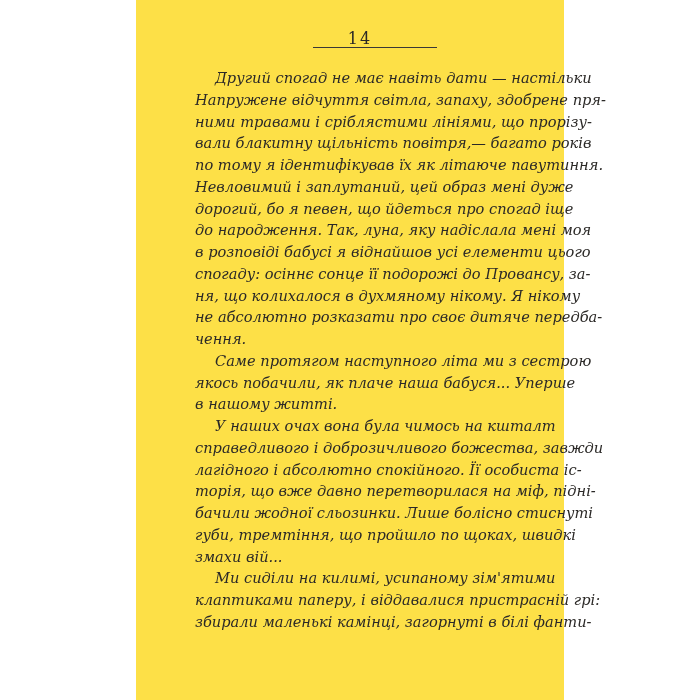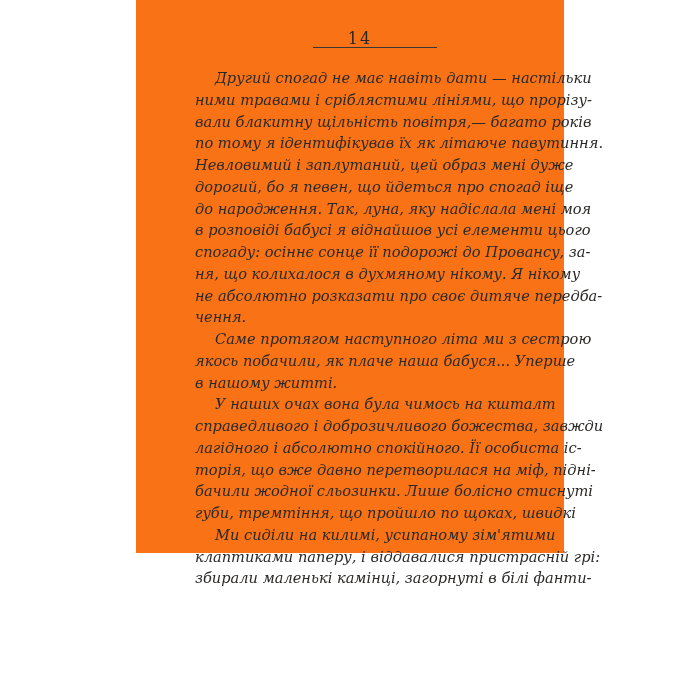--- a/index.html
+++ b/index.html
@@ -4,22 +4,22 @@
   <style>
     html, body { margin: 0; padding: 0; }
     body {
       width: 700px; height: 700px; overflow: hidden;
       background: #ffffff;
       position: relative;
       font-family: "DejaVu Serif", "Liberation Serif", serif;
     }
     .page {
       position: absolute;
-      left: 136px; top: 0; width: 428px; height: 553px;
-      background: #f97316;
+      left: 136px; top: 0; width: 428px; height: 700px;
+      background: #fde047;
     }
     .page-number {
       position: absolute;
       left: 0; width: 100%;
       top: 29px;
       text-align: center;
       font-size: 16px;
       letter-spacing: 2px;
       color: #2a2826;
       padding-left: 20px;
@@ -52,37 +52,39 @@
     .line.last { text-align-last: left; }
   </style>
 </head>
 <body>
 
 <div class="page">
   <div class="page-number">14</div>
   <div class="header-rule"></div>
   <div class="text-block" id="text-block">
       <span class="line indent">Другий спогад не має навіть дати — настільки</span>
+      <span class="line">Напружене відчуття світла, запаху, здобрене пря-</span>
       <span class="line">ними травами і сріблястими лініями, що прорізу-</span>
       <span class="line">вали блакитну щільність повітря,— багато років</span>
       <span class="line">по тому я ідентифікував їх як літаюче павутиння.</span>
       <span class="line">Невловимий і заплутаний, цей образ мені дуже</span>
       <span class="line">дорогий, бо я певен, що йдеться про спогад іще</span>
       <span class="line">до народження. Так, луна, яку надіслала мені моя</span>
       <span class="line">в розповіді бабусі я віднайшов усі елементи цього</span>
       <span class="line">спогаду: осіннє сонце її подорожі до Провансу, за-</span>
       <span class="line">ня, що колихалося в духмяному нікому. Я нікому</span>
       <span class="line">не абсолютно розказати про своє дитяче передба-</span>
       <span class="line last">чення.</span>
       <span class="line indent">Саме протягом наступного літа ми з сестрою</span>
       <span class="line">якось побачили, як плаче наша бабуся... Уперше</span>
       <span class="line last">в нашому житті.</span>
       <span class="line indent">У наших очах вона була чимось на кшталт</span>
       <span class="line">справедливого і доброзичливого божества, завжди</span>
       <span class="line">лагідного і абсолютно спокійного. Її особиста іс-</span>
       <span class="line">торія, що вже давно перетворилася на міф, підні-</span>
       <span class="line">бачили жодної сльозинки. Лише болісно стиснуті</span>
       <span class="line">губи, тремтіння, що пройшло по щоках, швидкі</span>
+      <span class="line last">змахи вій...</span>
       <span class="line indent">Ми сиділи на килимі, усипаному зім'ятими</span>
       <span class="line">клаптиками паперу, і віддавалися пристрасній грі:</span>
       <span class="line">збирали маленькі камінці, загорнуті в білі фанти-</span>
     </div>
 </div>
 
 </body></html>

